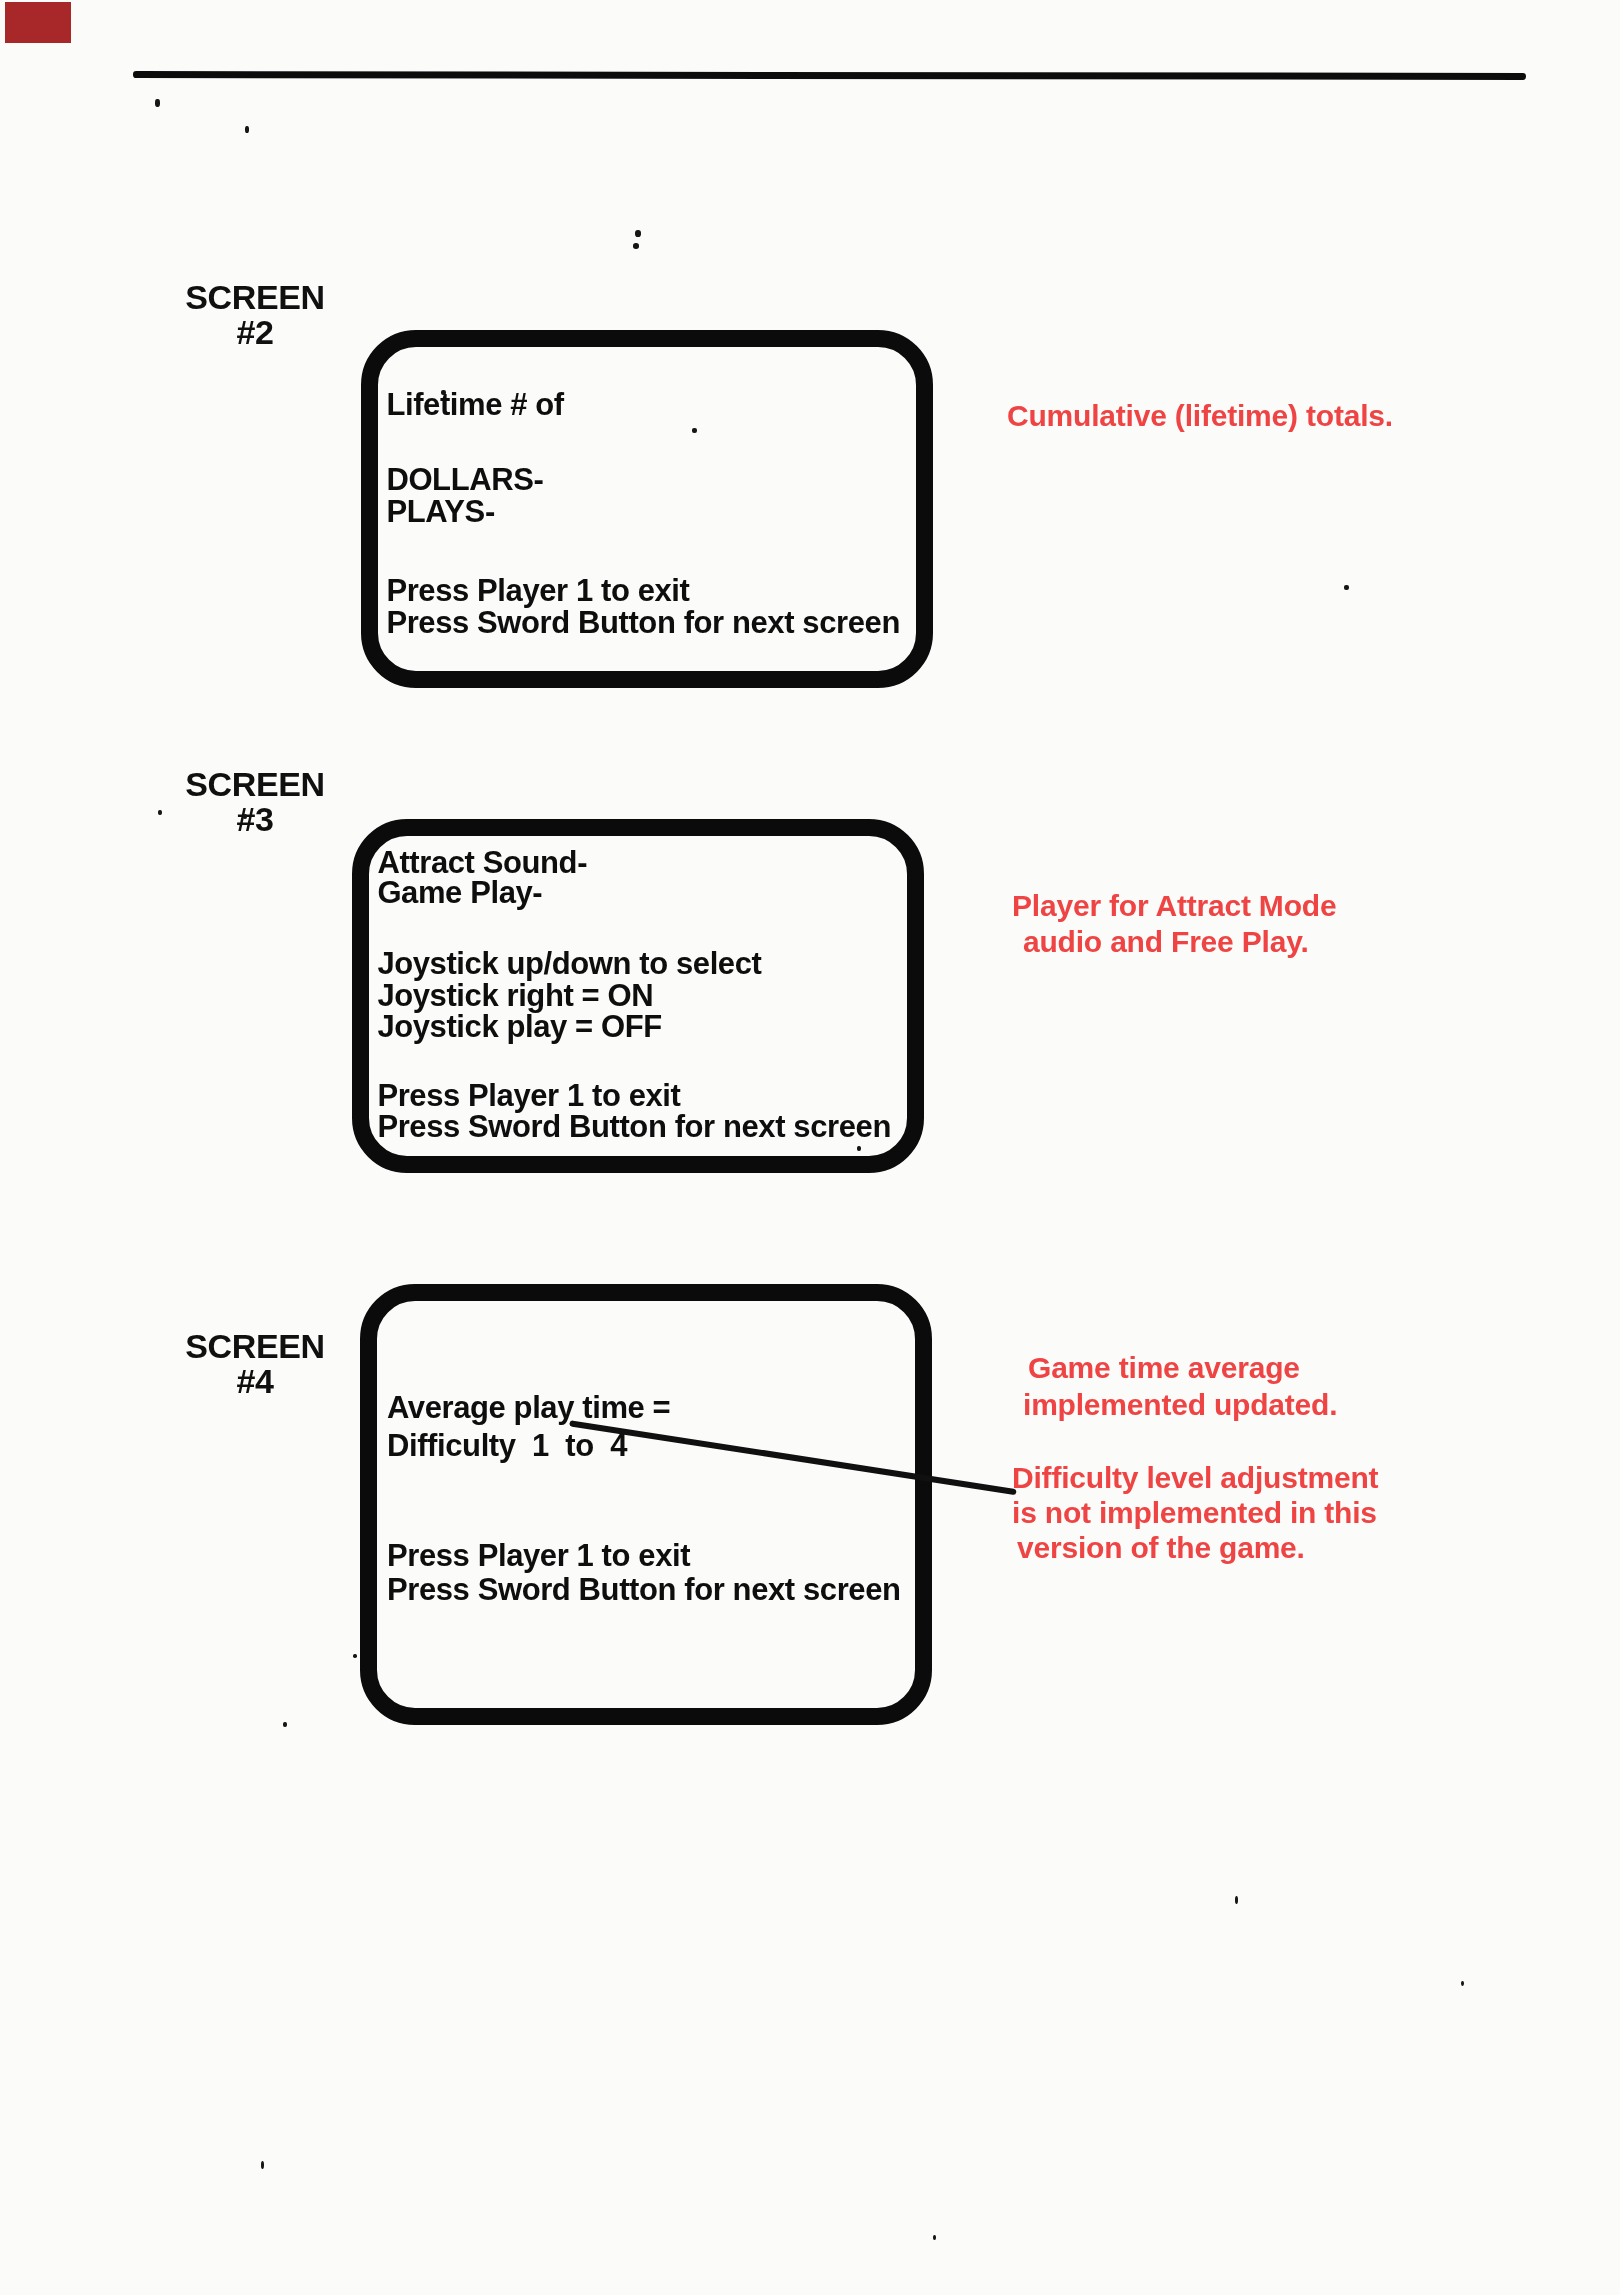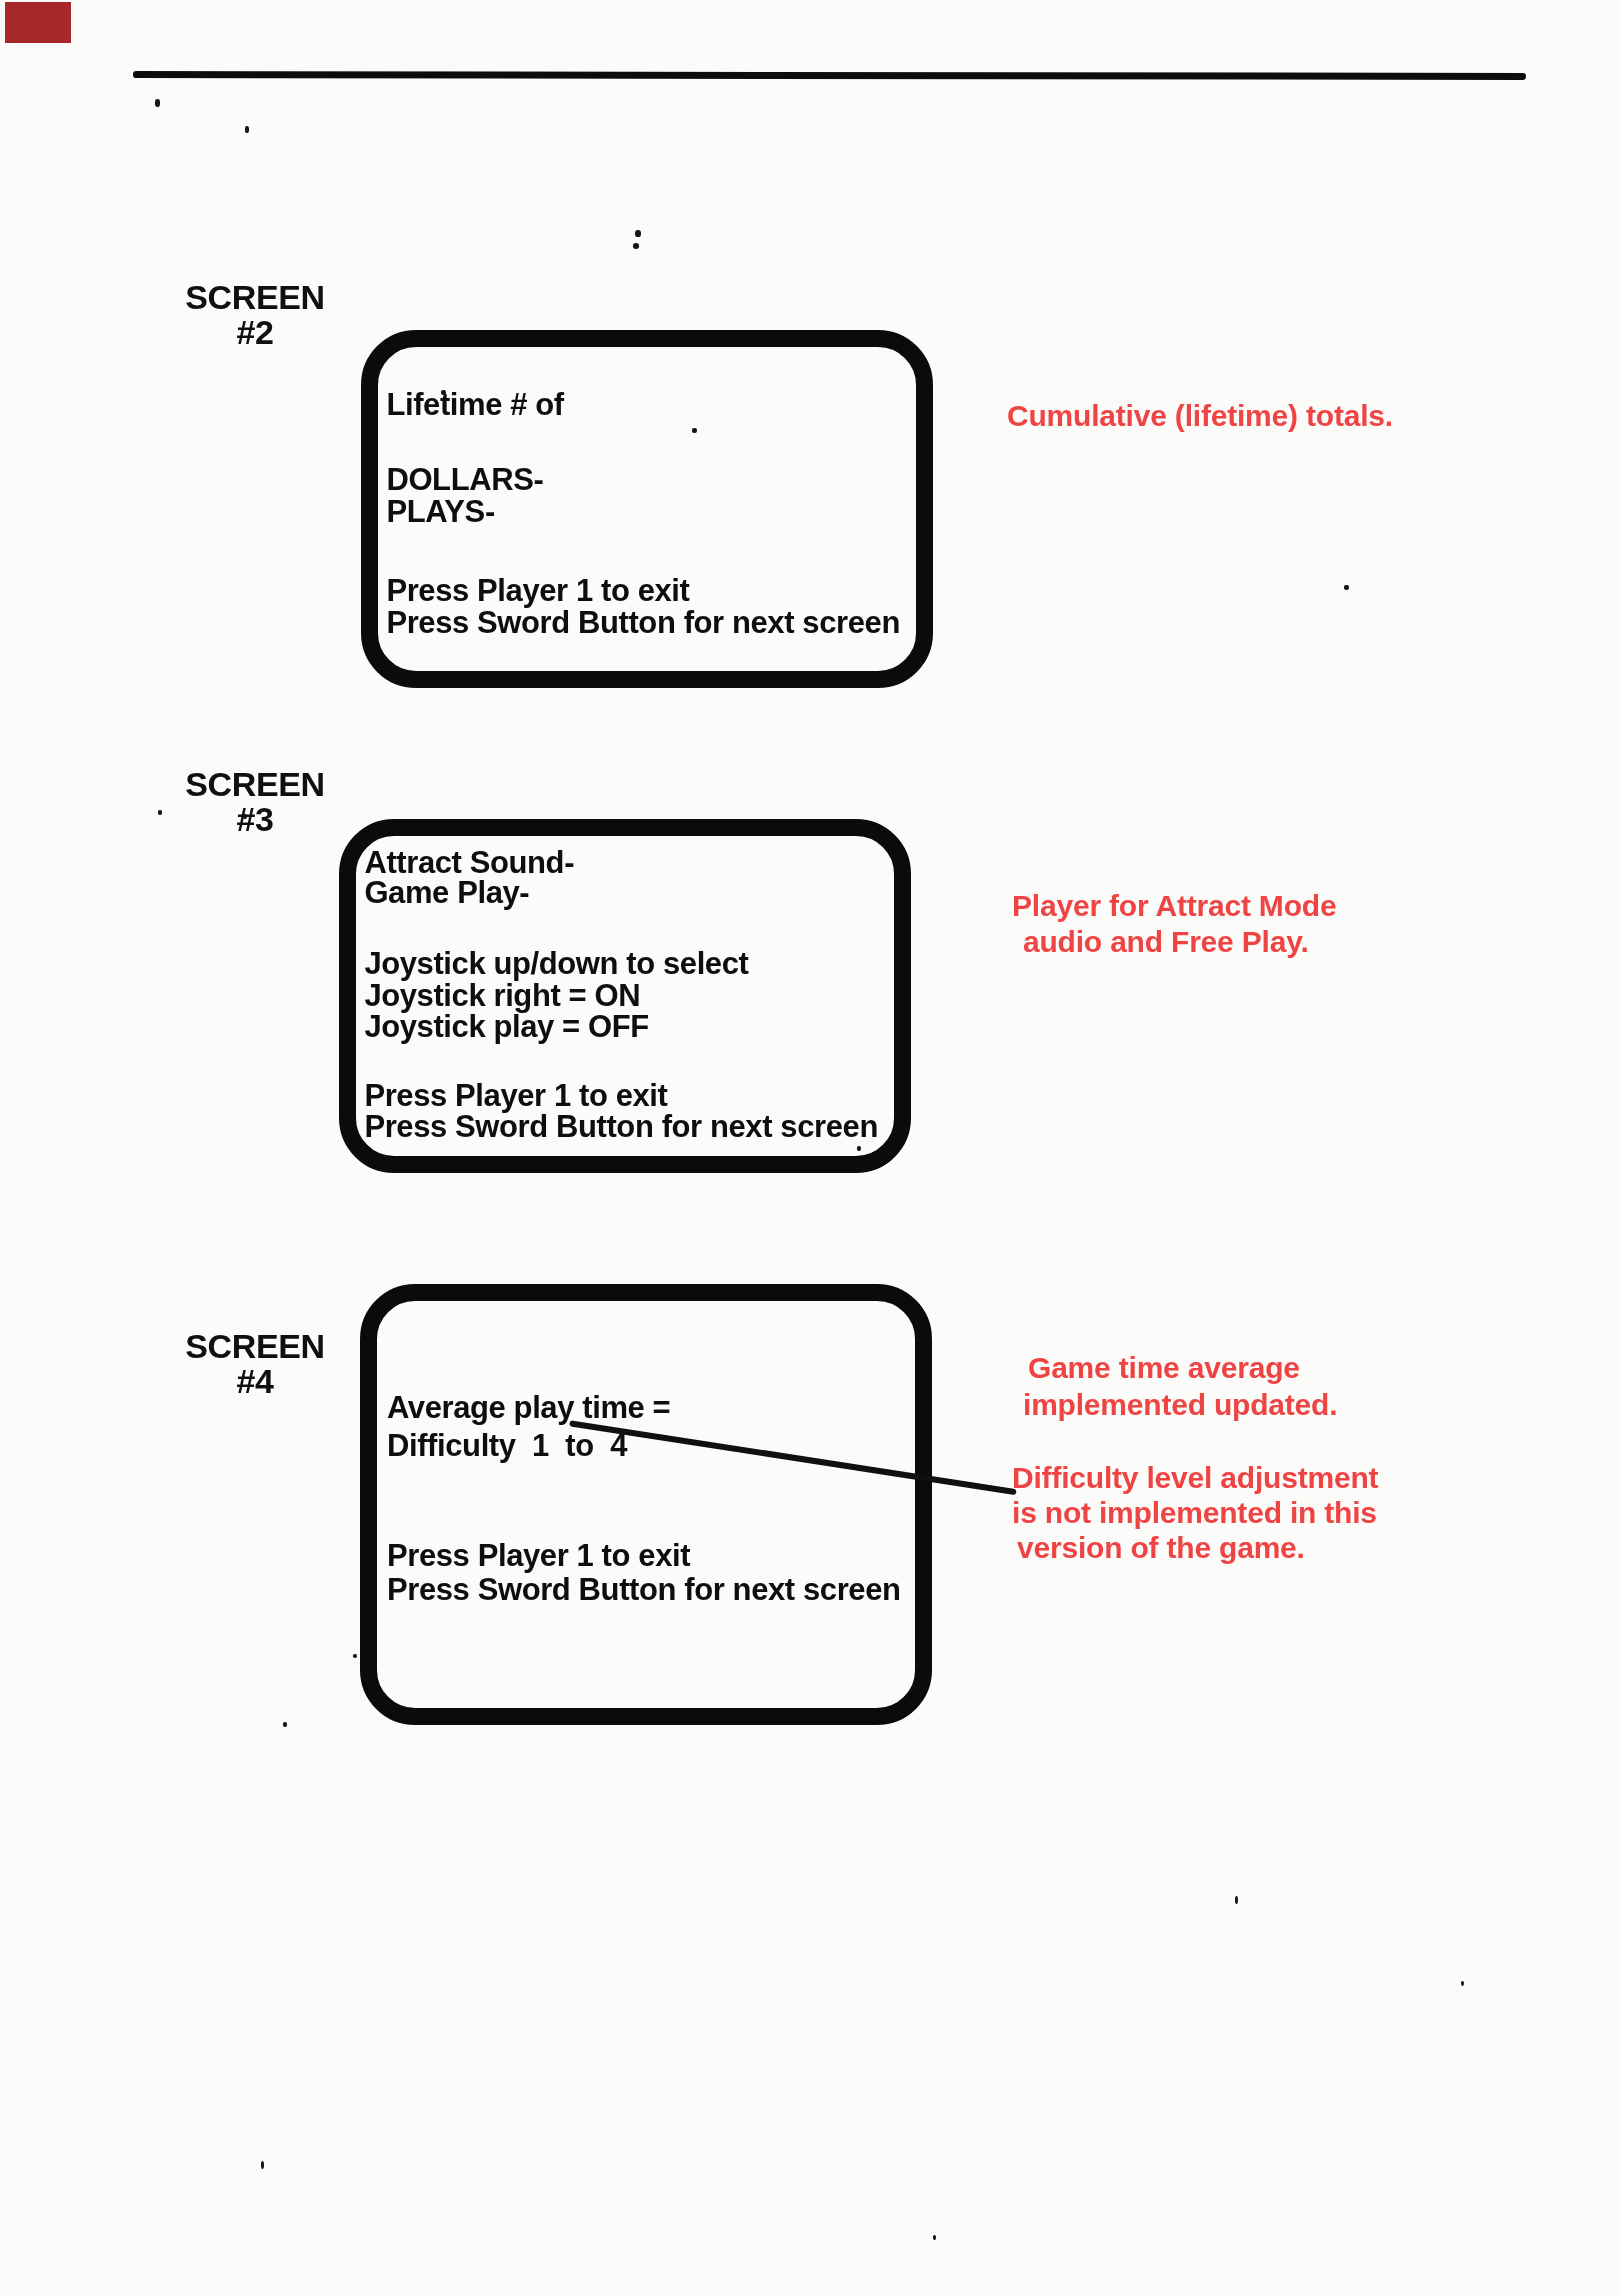--- a/index.html
+++ b/index.html
@@ -33,21 +33,21 @@
   #label2{left:184px;top:280px;}
   #label3{left:184px;top:767px;}
   #label4{left:184px;top:1329px;}
   .crt-box{
     position:absolute;box-sizing:border-box;
     border:17px solid #0b0b0b;border-radius:55px;
     background:transparent;
     margin-top:39px;
   }
   #box2{left:361px;top:291px;width:572px;height:358px;}
-  #box3{left:339px;top:780px;width:572px;height:354px;}
+  #box3{left:352px;top:780px;width:572px;height:354px;}
   #box4{left:360px;top:1245px;width:572px;height:441px;}
   .bl{
     position:absolute;left:8.4px;
     font-size:31px;font-weight:bold;line-height:1;
     letter-spacing:-0.4px;white-space:pre;color:#0e0e0e;
   }
   .ann{
     position:absolute;
     font-size:30px;font-weight:bold;line-height:1;
     letter-spacing:-0.2px;white-space:pre;color:#ef4444;

